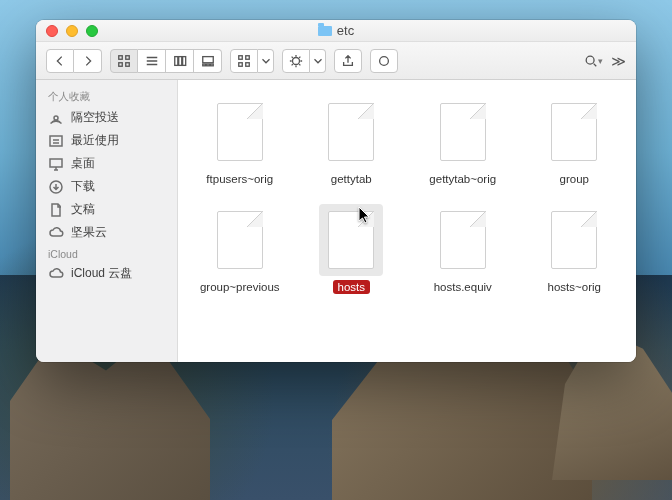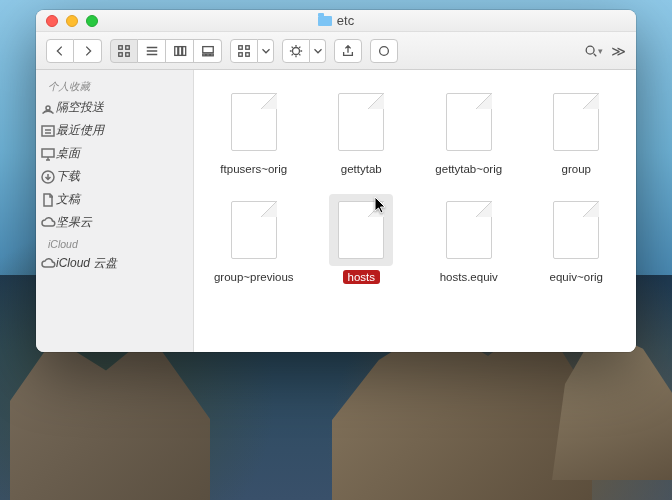--- a/index.html
+++ b/index.html
@@ -10,21 +10,21 @@
       radial-gradient(circle at 15% 80%, #3a4a3f 0%, transparent 25%),
       radial-gradient(circle at 80% 90%, #6b5a3f 0%, transparent 30%),
       linear-gradient(180deg, #8fc9e8 0%, #6fb4d8 30%, #4a8bb5 55%, #1f3a52 55%, #2a4a5e 70%, #39506a 100%);
   }
   .rocks { position:absolute; bottom:0; left:0; right:0; height:55%; overflow:hidden; }
   .rock1 { position:absolute; left:10px; bottom:0; width:200px; height:180px; background:linear-gradient(135deg,#7a6d5c,#5a4f40); clip-path:polygon(0 100%,0 45%,22% 10%,48% 28%,70% 8%,100% 55%,100% 100%); }
   .rock2 { position:absolute; right:80px; bottom:0; width:260px; height:200px; background:linear-gradient(135deg,#8a7a62,#5c4e3c); clip-path:polygon(0 100%,0 60%,18% 30%,40% 12%,60% 28%,80% 8%,100% 50%,100% 100%); }
   .rock3 { position:absolute; right:-10px; bottom:20px; width:130px; height:160px; background:linear-gradient(160deg,#9b8c72,#5f513f); clip-path:polygon(0 100%,10% 40%,35% 5%,70% 18%,100% 55%,100% 100%); }
 
   .window {
-    position: absolute; left: 36px; top: 10px; width: 600px; height: 342px;
+    position: absolute; left: 36px; top: 20px; width: 600px; height: 342px;
     background: #f6f6f6; border-radius: 8px; box-shadow: 0 20px 60px rgba(0,0,0,.45), 0 0 0 1px rgba(0,0,0,.12);
     display: flex; flex-direction: column; overflow: hidden;
   }
   .titlebar { height: 22px; display:flex; align-items:center; justify-content:center; position:relative;
     background: linear-gradient(#f7f7f7,#ececec); border-bottom:1px solid #dedede; }
   .tl-dots { position:absolute; left:10px; top:5px; display:flex; gap:8px; }
   .tl-dot { width:12px; height:12px; border-radius:50%; }
   .dot-red{background:#ff5f57;border:1px solid #e14640;}
   .dot-yel{background:#febc2e;border:1px solid #e0a127;}
   .dot-grn{background:#28c840;border:1px solid #22a934;}
@@ -40,23 +40,23 @@
   .btn-grp .tbtn:last-child{border-radius:0 4px 4px 0; border-left:none;}
   .btn-grp .tbtn:not(:first-child){border-left:none;}
   .tbtn.single{border-radius:4px;}
   .tbtn.active{background:#e6e6e6;}
   .tbtn svg{width:14px;height:14px;stroke:#555;fill:none;stroke-width:1.5;}
   .mini{font-size:9px;color:#777;}
   .spacer{flex:1;}
   .overflow{font-size:14px;color:#555;}
 
   .body { flex:1; display:flex; min-height:0; }
-  .sidebar { width:158px; background:#f0f0f1; border-right:1px solid #dcdcdc; padding:6px 0; font-size:12px; overflow:hidden;font-style:italic;}
+  .sidebar { width:142px; background:#f0f0f1; border-right:1px solid #dcdcdc; padding:6px 0; font-size:12px; overflow:hidden;}
   .sb-head { color:#8a8a8a; font-size:10.5px; padding:4px 12px 2px; font-weight:500;}
-  .sb-item { display:flex; align-items:center; padding:3px 4px; color:#404040; white-space:nowrap;}
+  .sb-item { display:flex; align-items:center; gap:7px; padding:3px 12px; color:#404040; white-space:nowrap;}
   .sb-item svg{width:16px;height:16px;stroke:#6f6f6f;fill:none;stroke-width:1.5;flex:none;}
 
   .content { flex:1; background:#fff; overflow:auto; padding:12px 8px; position:relative;}
   .grid { display:grid; grid-template-columns:repeat(4,1fr); gap:10px 4px; }
   .file { display:flex; flex-direction:column; align-items:center; gap:4px; padding:4px; border-radius:4px;}
   .file.selected .thumb{background:#e8e8e8;}
   .file .thumb{ width:64px; height:72px; display:flex; align-items:center; justify-content:center; border-radius:4px;}
   .doc-ico { width:46px; height:58px; background:#fff; border:1px solid #d0d0d0; position:relative; border-radius:2px;}
   .doc-ico::before{content:"";position:absolute;top:-1px;right:-1px;width:16px;height:16px;background:linear-gradient(135deg,transparent 48%,#d0d0d0 50%,#f3f3f3 52%);}
   .file .lbl{font-size:11.5px; color:#333; padding:1px 5px; border-radius:3px; max-width:100px; text-align:center; white-space:nowrap; overflow:hidden; text-overflow:ellipsis;}
@@ -274,21 +274,21 @@
           <div class="file">
             <div class="thumb">
               <div class="doc-ico"></div>
             </div>
             <div class="lbl">hosts.equiv</div>
           </div>
           <div class="file">
             <div class="thumb">
               <div class="doc-ico"></div>
             </div>
-            <div class="lbl">equiv~orig</div>
+            <div class="lbl">hosts~orig</div>
           </div>
         </div>
       <div class="cursor" style="left:180px; top:126px;">
         <svg viewBox="0 0 14 20">
             <path d="M1 1l0 14 3.5-3 2.5 5 2-1-2.5-5H11z" fill="#000" stroke="#fff" stroke-width="1"></path>
           </svg>
       </div>
     </div>
   </div>
 </div>

